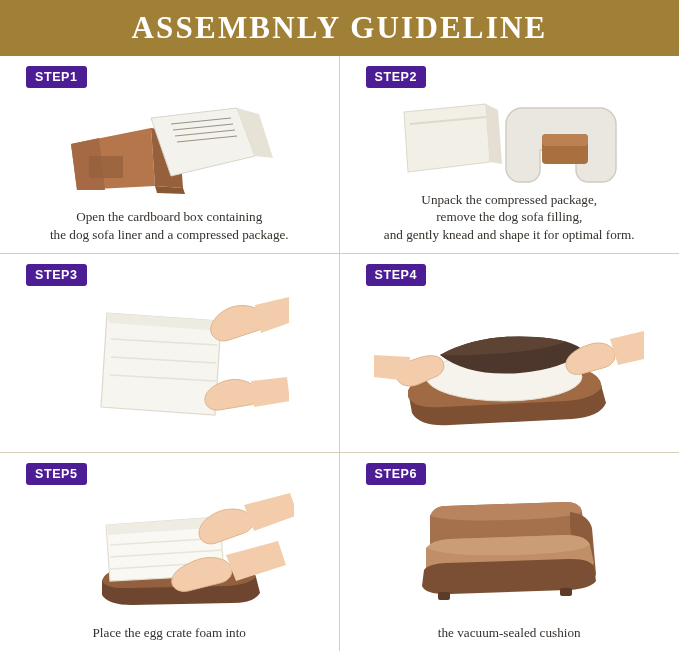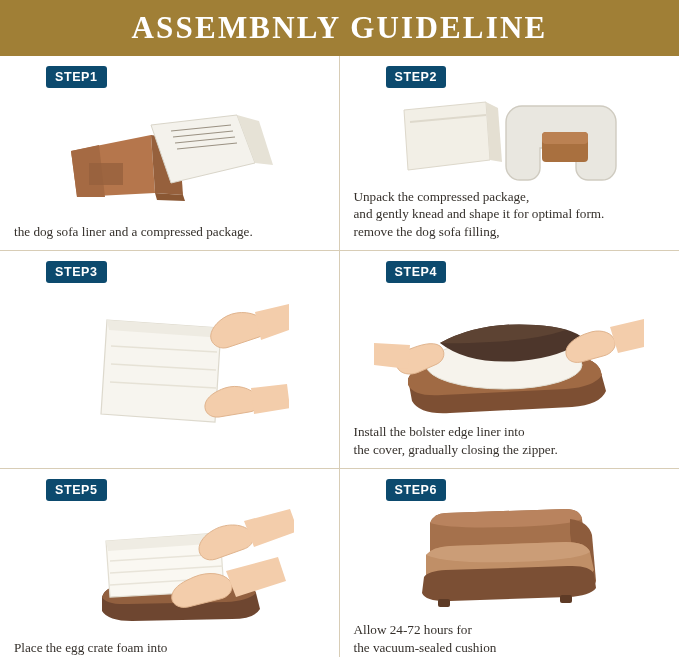--- a/index.html
+++ b/index.html
@@ -52,42 +52,42 @@
     display: flex;
     flex-direction: column;
     align-items: center;
   }
   .cell.col-left  { border-right: 1px solid #d8cdb6; }
   .cell.row-top,
   .cell.row-mid   { border-bottom: 1px solid #d8cdb6; }
 
   .step-badge {
     align-self: flex-start;
-    margin-left: 32px;
-    background: #0c4a6e;
+    margin-left: 12px;
+    background: #4c1d95;
     color: #ffffff;
     font-family: "Liberation Sans", sans-serif;
     font-weight: bold;
     font-size: 12.5px;
     letter-spacing: 0.6px;
     padding: 4px 9px 4px 9px;
     border-radius: 3px;
   }
   .art {
     flex: 1 1 auto;
     width: 100%;
     display: flex;
     align-items: center;
     justify-content: center;
     position: relative;
     min-height: 98px;
   }
   .caption {
     width: 100%;
-    text-align: left;
+    text-align: center;
     font-family: "Liberation Serif", serif;
     font-size: 13.2px;
     line-height: 1.32;
     color: #35302b;
     padding-bottom: 2px;
   }
   .caption .line { display: block; }
 
   
   .svgwrap { display:block; }
@@ -120,20 +120,21 @@
             <line x1="112" y1="26" x2="172" y2="20"></line>
             <line x1="114" y1="32" x2="174" y2="26"></line>
             <line x1="116" y1="38" x2="176" y2="32"></line>
             <line x1="118" y1="44" x2="178" y2="38"></line>
           </g>
 
           <polygon points="96,88 124,90 126,96 98,95" fill="#8a5733"></polygon>
         </svg>
       </div>
       <div class="caption">
+        <span class="line">Open the cardboard box containing</span>
         <span class="line">the dog sofa liner and a compressed package.</span>
       </div>
     </div>
 
     <div class="cell row-top">
       <div class="step-badge">STEP2</div>
       <div class="art">
         <svg class="svgwrap" width="230" height="100" viewBox="0 0 230 100">
 
           <polygon points="10,22 92,14 96,72 14,82" fill="#f2efe6" stroke="#ddd8cb" stroke-width="1"></polygon>
@@ -141,22 +142,22 @@
           <line x1="16" y1="34" x2="92" y2="27" stroke="#ded9cc" stroke-width="2"></line>
 
           <path d="M128 18 h78 a16 16 0 0 1 16 16 v44 a14 14 0 0 1 -14 14 h-14 a12 12 0 0 1 -12 -12 v-20 h-36 v20 a12 12 0 0 1 -12 12 h-8 a14 14 0 0 1 -14 -14 v-44 a16 16 0 0 1 16 -16 z" fill="#e9e7e0" stroke="#cfcbc0" stroke-width="1.4"></path>
 
           <rect x="148" y="44" width="46" height="30" rx="4" fill="#a9703f"></rect>
           <rect x="148" y="44" width="46" height="12" rx="4" fill="#bb8152"></rect>
         </svg>
       </div>
       <div class="caption">
         <span class="line">Unpack the compressed package,</span>
+        <span class="line">remove the dog sofa filling,</span>
         <span class="line">and gently knead and shape it for optimal form.</span>
-        <span class="line">remove the dog sofa filling,</span>
       </div>
     </div>
 
     <div class="cell col-left row-mid">
       <div class="step-badge">STEP3</div>
       <div class="art">
         <svg class="svgwrap" width="240" height="140" viewBox="0 0 240 140">
 
           <polygon points="58,18 172,26 166,120 52,112" fill="#f7f5ef" stroke="#ddd9cd" stroke-width="1.2"></polygon>
           <polygon points="58,18 172,26 174,36 60,28" fill="#eeebe2"></polygon>
@@ -189,24 +190,20 @@
 
           <path d="M66 60 q40 -22 96 -18 q36 2 48 14 q-20 18 -64 22 q-52 4 -80 -18 z" fill="#4d362b"></path>
           <path d="M66 60 q40 -22 96 -18 q18 1 30 5 q-30 10 -76 12 q-34 2 -50 1 z" fill="#5d4333"></path>
 
           <path d="M36 66 c-10 2 -16 10 -13 18 c3 7 13 9 22 5 l18 -8 c8 -4 9 -13 3 -18 c-7 -5 -20 -1 -30 3 z" fill="#f3cdab" stroke="#e0b48e" stroke-width="1"></path>
           <path d="M0 60 l36 2 l-2 24 l-34 -4 z" fill="#f3cdab"></path>
 
           <path d="M214 50 c10 -4 22 -2 26 6 c4 7 -2 15 -11 17 l-22 6 c-9 2 -16 -3 -15 -11 c1 -8 12 -15 22 -18 z" fill="#f3cdab" stroke="#e0b48e" stroke-width="1"></path>
           <path d="M236 44 l34 -8 l8 26 l-34 8 z" fill="#f3cdab"></path>
         </svg>
-      </div>
-      <div class="caption">
-        <span class="line">Install the bolster edge liner into</span>
-        <span class="line">the cover, gradually closing the zipper.</span>
       </div>
     </div>
 
     <div class="cell col-left">
       <div class="step-badge">STEP5</div>
       <div class="art">
         <svg class="svgwrap" width="250" height="130" viewBox="0 0 250 130">
 
           <path d="M58 92 q4 -12 24 -12 l104 -2 q22 0 26 10 l4 16 q-6 10 -28 10 l-100 2 q-24 0 -30 -10 z" fill="#6e4630"></path>
           <path d="M58 92 q4 -12 24 -12 l104 -2 q22 0 26 10 q-8 8 -30 9 l-98 2 q-22 1 -26 -7 z" fill="#92603f"></path>
@@ -245,20 +242,19 @@
           <path d="M42 54 q6 -8 24 -9 l116 -4 q20 0 24 10 l4 18 q-6 10 -26 11 l-114 4 q-22 1 -28 -9 z" fill="#c08f67"></path>
           <path d="M42 54 q6 -8 24 -9 l116 -4 q20 0 24 10 q-12 8 -76 10 q-66 2 -88 -7 z" fill="#cb9d77"></path>
 
           <path d="M40 76 q4 -6 22 -7 l122 -4 q22 -1 26 8 l2 14 q-6 8 -28 9 l-118 4 q-24 1 -28 -8 z" fill="#7b4f34"></path>
 
           <rect x="54" y="98" width="12" height="8" rx="2" fill="#5e3b26"></rect>
           <rect x="176" y="94" width="12" height="8" rx="2" fill="#5e3b26"></rect>
         </svg>
       </div>
       <div class="caption">
-        <span class="line">Allow 24-72 hours for</span>
         <span class="line">the vacuum-sealed cushion</span>
 
       </div>
     </div>
 
   </div>
 </div>
 
 </body></html>

